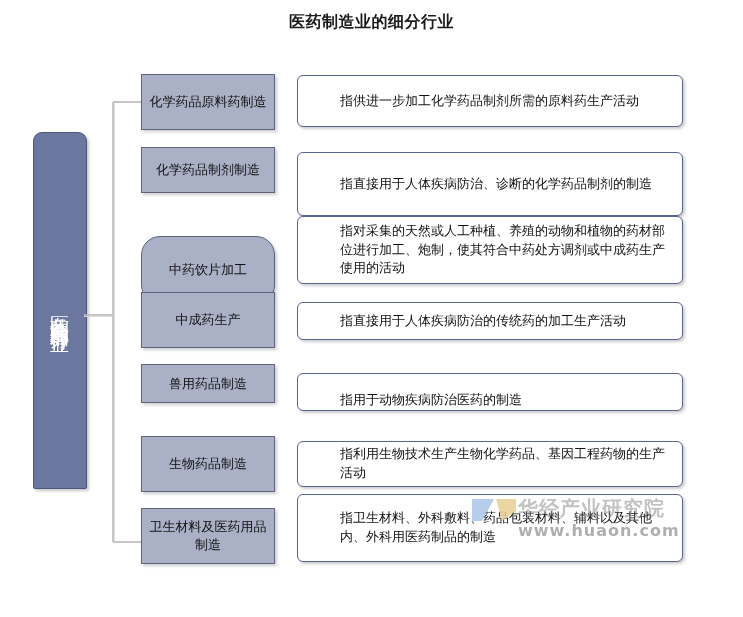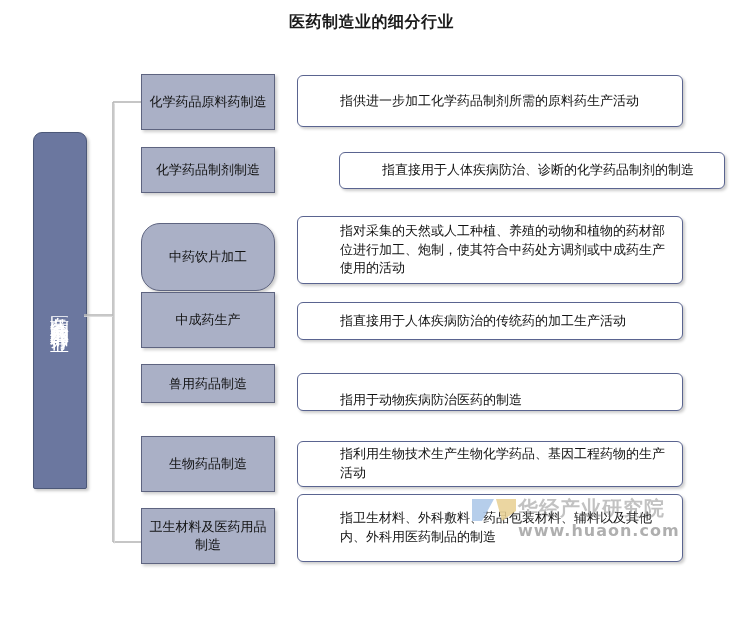--- a/index.html
+++ b/index.html
@@ -177,25 +177,25 @@
   <div class="cat-box" style="top:74px;height:56px;">
     <div class="cat-label">化学药品原料药制造</div>
   </div>
   <div class="desc-box" style="top:75px;height:52px;">
     <div class="desc-text">指供进一步加工化学药品制剂所需的原料药生产活动</div>
   </div>
 
   <div class="cat-box" style="top:147px;height:46px;">
     <div class="cat-label">化学药品制剂制造</div>
   </div>
-  <div class="desc-box" style="top:152px;height:37px;margin-left:42px;">
+  <div class="desc-box" style="top:152px;height:64px;">
     <div class="desc-text">指直接用于人体疾病防治、诊断的化学药品制剂的制造</div>
   </div>
 
-  <div class="cat-box" style="top:223px;height:68px;border-radius:19px;">
+  <div class="cat-box" style="top:236px;height:68px;border-radius:19px;">
     <div class="cat-label">中药饮片加工</div>
   </div>
   <div class="desc-box" style="top:216px;height:68px;">
     <div class="desc-text">指对采集的天然或人工种植、养殖的动物和植物的药材部位进行加工、炮制，使其符合中药处方调剂或中成药生产使用的活动</div>
   </div>
 
   <div class="cat-box" style="top:292px;height:56px;">
     <div class="cat-label">中成药生产</div>
   </div>
   <div class="desc-box" style="top:302px;height:38px;">

